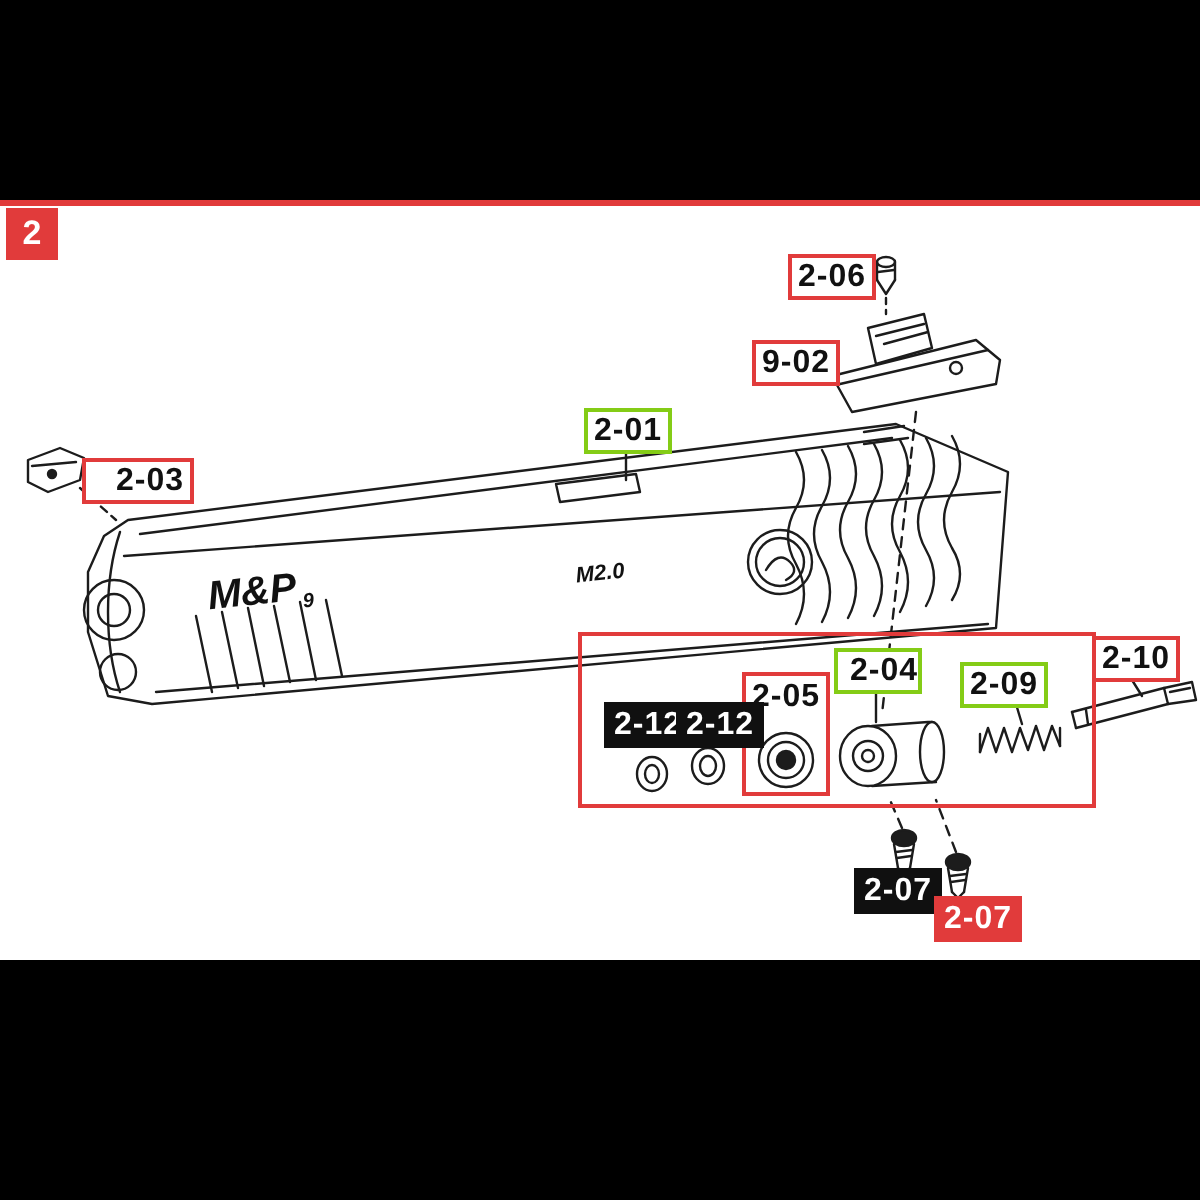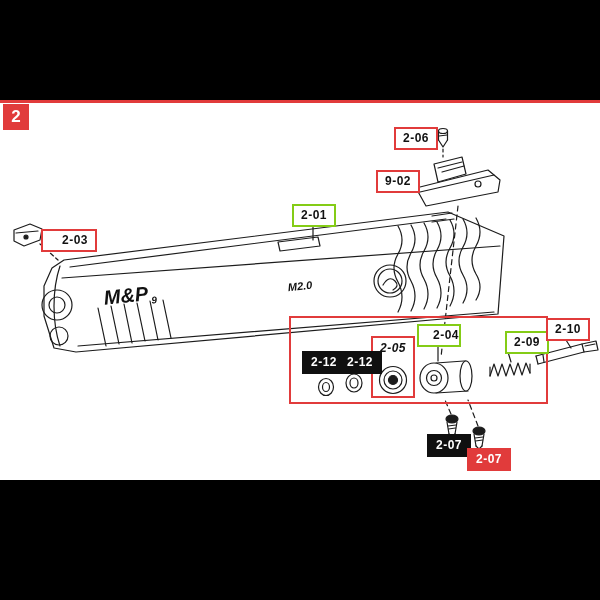--- a/index.html
+++ b/index.html
@@ -20,37 +20,37 @@
     position:absolute;left:3px;top:4px;width:26px;height:26px;background:var(--red);
     color:#fff;font-size:17px;font-weight:bold;text-align:center;line-height:26px;
   }
   svg.diagram{position:absolute;left:0;top:0;width:600px;height:380px;z-index:1;}
   .group-box{
     position:absolute;left:289px;top:216px;width:255px;height:84px;
     border:2px solid var(--red);background:transparent;z-index:2;
   }
   .lbl{
     position:absolute;width:40px;height:19px;line-height:19px;text-align:center;
-    font-size:12px;font-weight:600;color:#111;z-index:3;letter-spacing:0.5px;
+    font-size:16px;font-weight:600;color:#111;z-index:3;letter-spacing:0.5px;
   }
   .lbl.red-outline{border:2px solid var(--red);background:#fff;}
   .lbl.black-outline{border:2px solid #84cc16;background:#fff;}
   .lbl.fill-black{background:#101010;color:#ffffff;border:2px solid #101010;}
   .lbl.fill-red{background:var(--red);color:#fff;border:2px solid var(--red);}
   .lbl.tall{height:62px;line-height:17px;background:transparent;
     padding-top:2px;box-sizing:border-box;vertical-align:top;}
   
   .l206{left:394px;top:27px;}
   .l202{left:376px;top:70px;}
   .l201{left:292px;top:104px;}
   .l203{left:41px;top:129px;padding-left:12px;}
   .l204{left:417px;top:224px;text-align:right;}
-  .l209{left:505px;top:231px;}
+  .l209{left:480px;top:231px;}
   .l211{left:546px;top:218px;}
-  .l205{left:371px;top:236px;width:44px;font-style:italic;}
+  .l205{left:371px;top:236px;width:44px;}
   .l212a{left:302px;top:251px;}
   .l212b{left:338px;top:251px;}
   .l207a{left:427px;top:334px;}
   .l207b{left:467px;top:348px;}
 </style>
 </head>
 <body>
 
 <div class="stage">
   <div class="bar top"></div>

